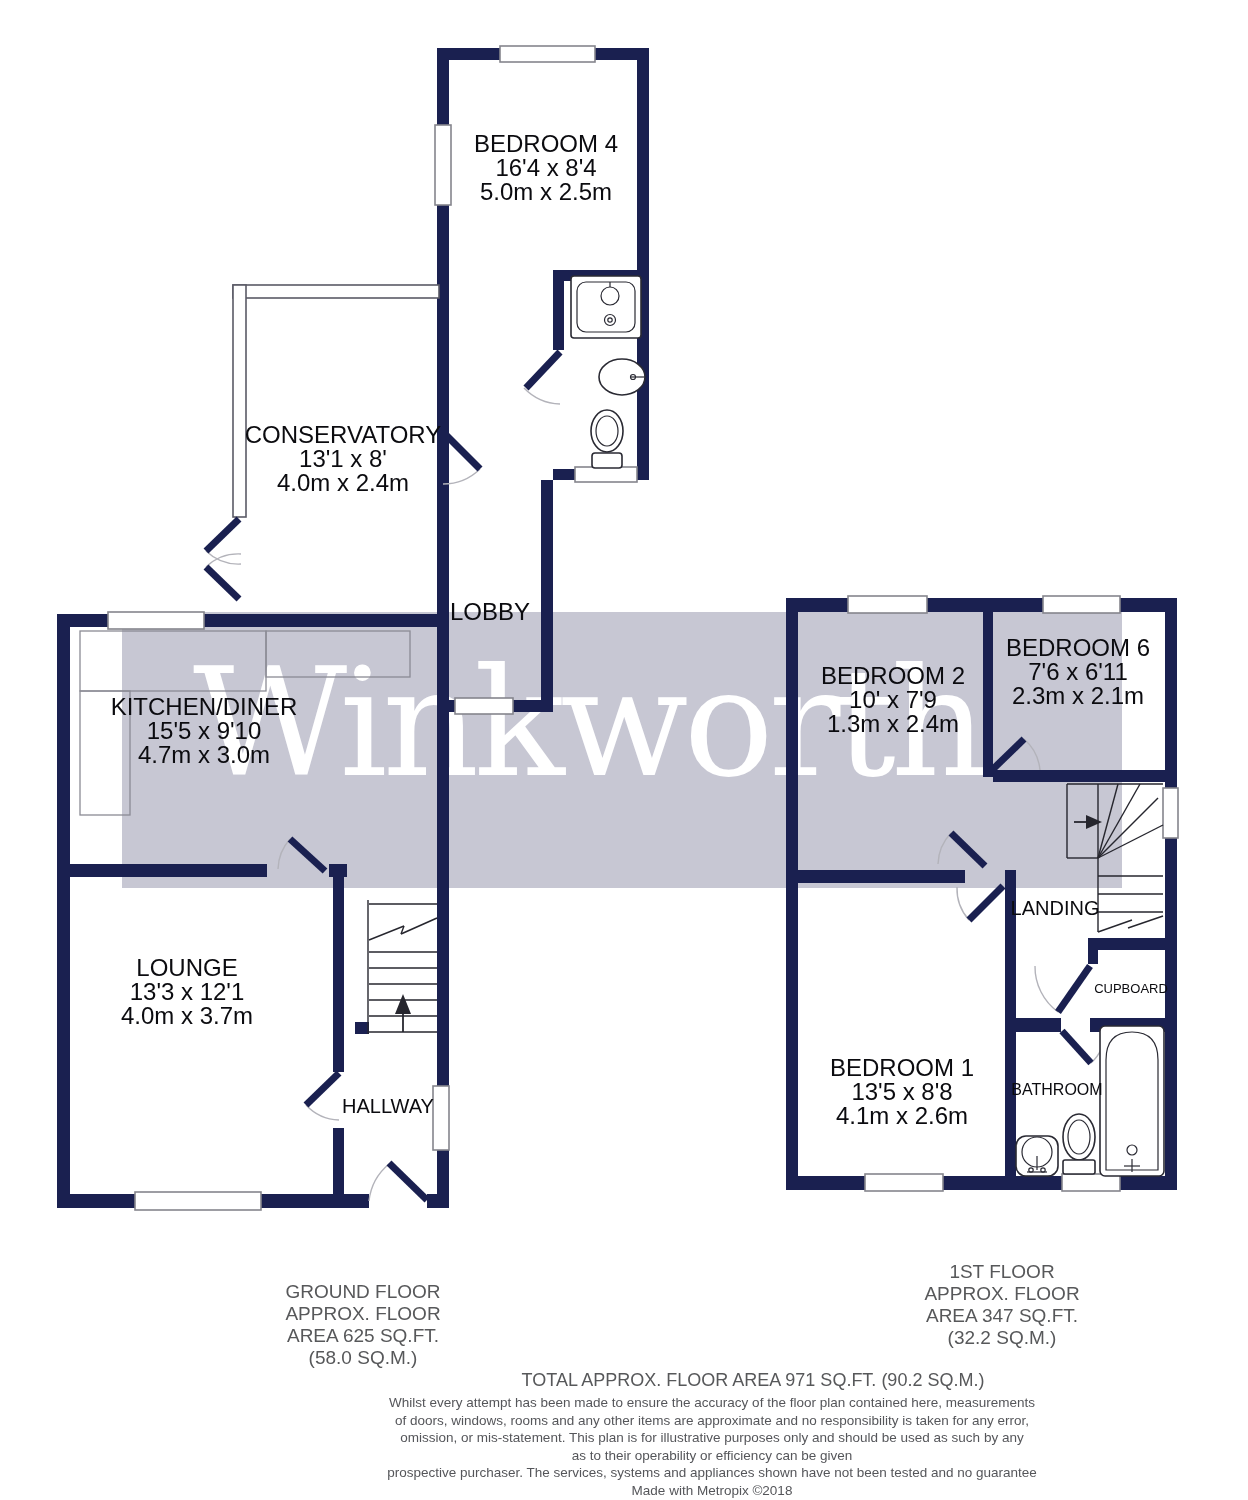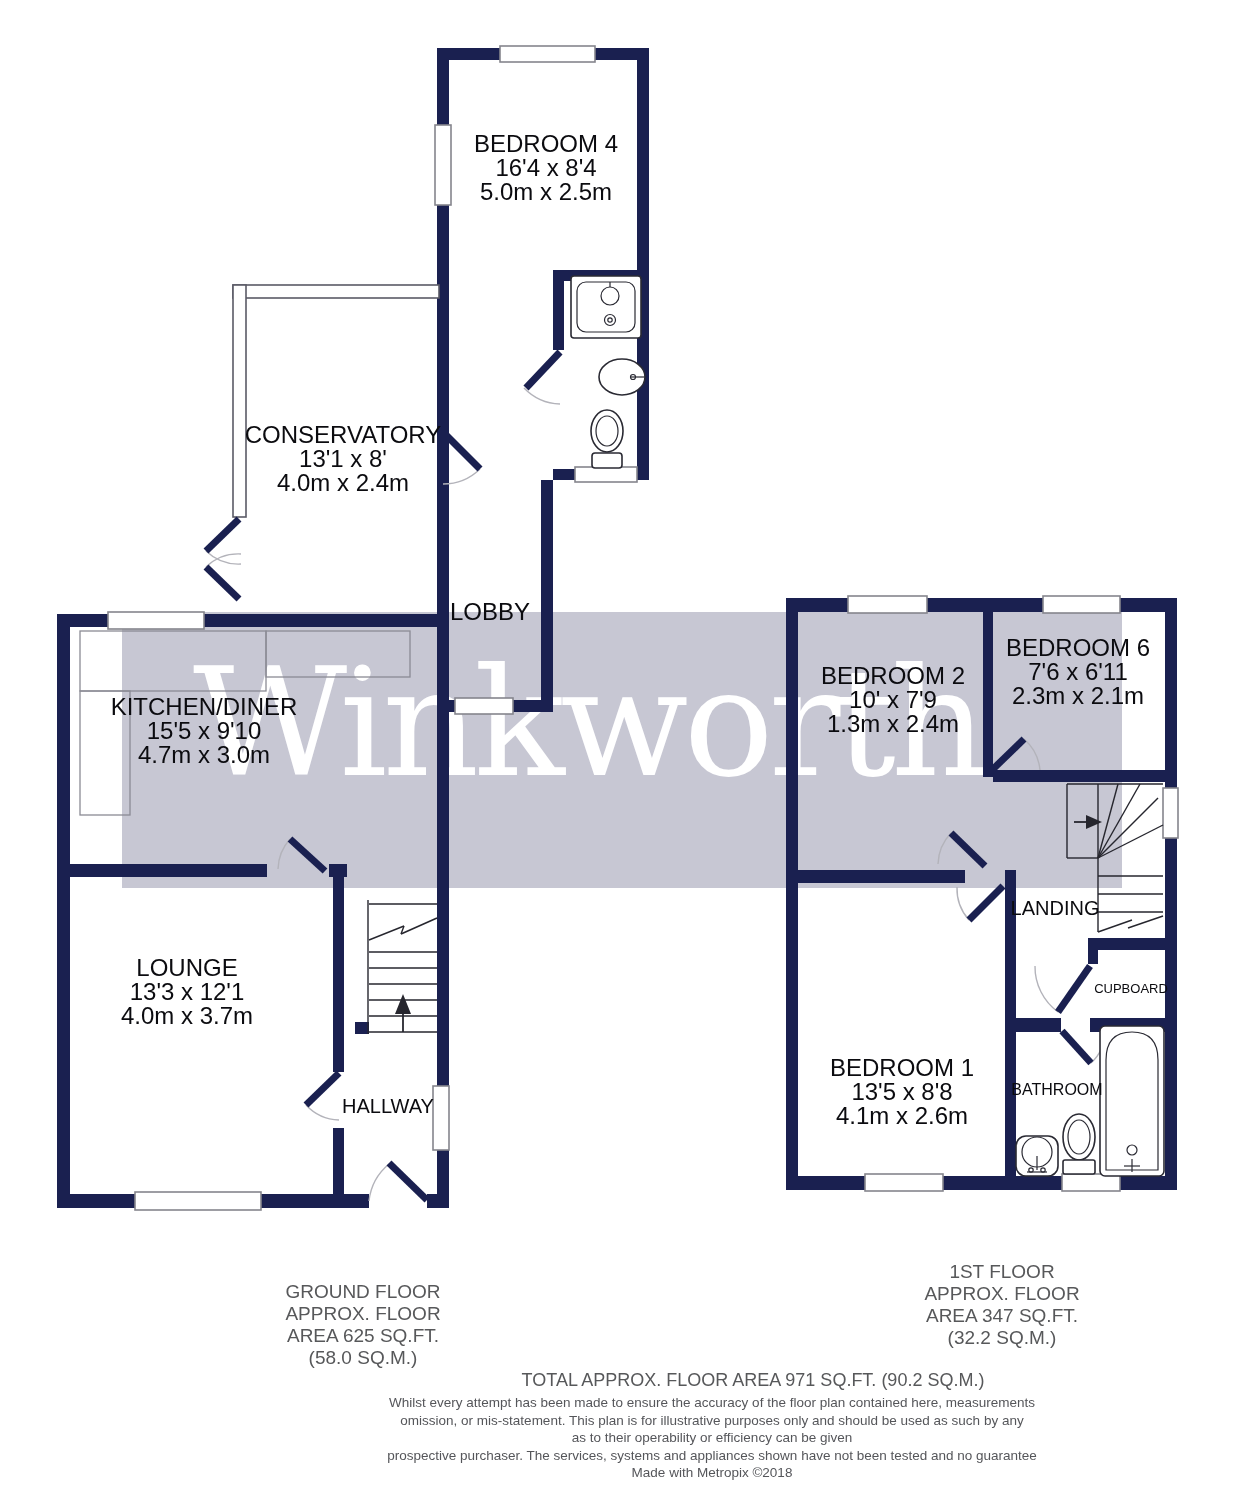--- a/index.html
+++ b/index.html
@@ -281,19 +281,20 @@
   </div>
   <div class="note" style="left:990px;top:1261px;margin-left:12px;">
     <div>1ST FLOOR</div>
     <div>APPROX. FLOOR</div>
     <div>AREA 347 SQ.FT.</div>
     <div>(32.2 SQ.M.)</div>
   </div>
   <div class="total" style="left:753px;top:1370px;">TOTAL APPROX. FLOOR AREA 971 SQ.FT. (90.2 SQ.M.)</div>
   <div class="disc" style="left:712px;top:1394px;">
     <div>Whilst every attempt has been made to ensure the accuracy of the floor plan contained here, measurements</div>
+    <div>of doors, windows, rooms and any other items are approximate and no responsibility is taken for any error,</div>
     <div>omission, or mis-statement. This plan is for illustrative purposes only and should be used as such by any</div>
     <div>as to their operability or efficiency can be given</div>
     <div>prospective purchaser. The services, systems and appliances shown have not been tested and no guarantee</div>
     <div>Made with Metropix ©2018</div>
   </div>
 
 </div>
 
 </body></html>

